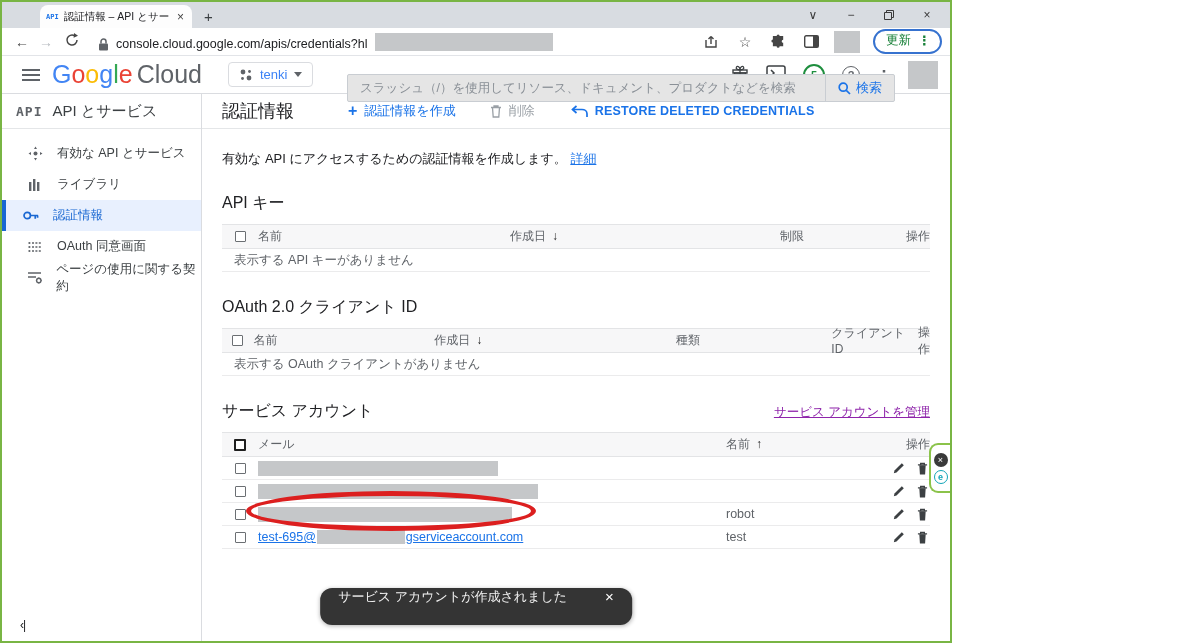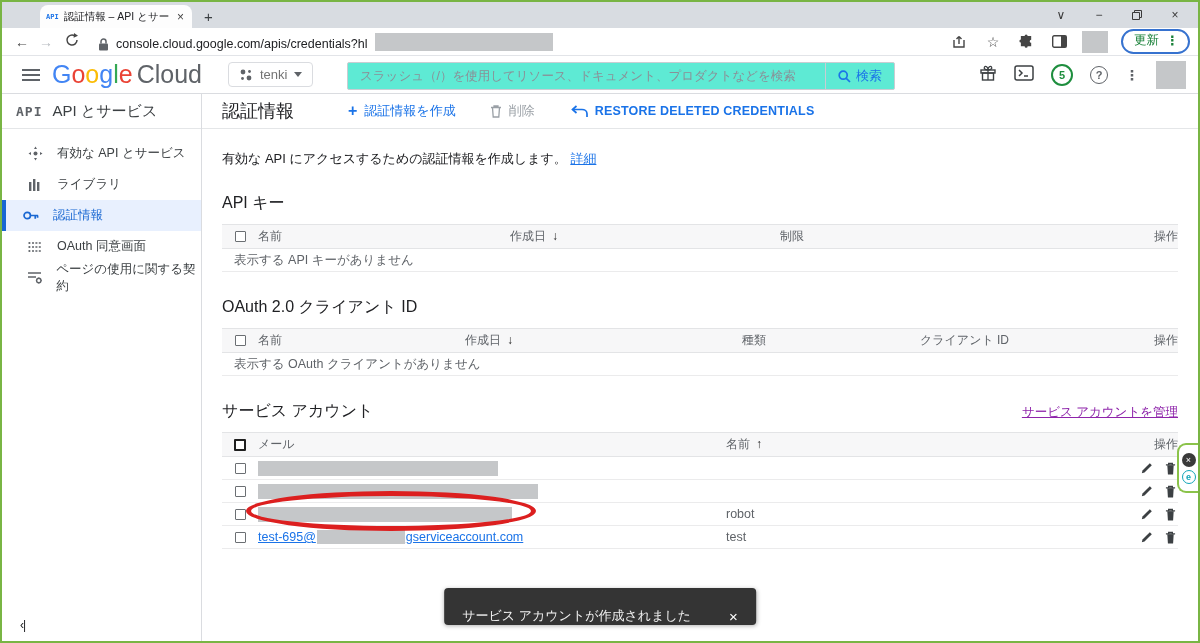--- a/index.html
+++ b/index.html
@@ -1,17 +1,17 @@
 <!DOCTYPE html>
 <html><head>
 <meta charset="utf-8">
 <style>
   * { margin:0; padding:0; box-sizing:border-box; }
   html,body { width:1200px; height:643px; font-family:"Liberation Sans","DejaVu Sans",sans-serif; }
-  .screen { position:relative; width:1200px; height:643px; border:2px solid #79b544; background:#fff; overflow:hidden; }
+  .screen { position:relative; width:952px; height:643px; border:2px solid #79b544; background:#fff; overflow:hidden; }
 
   
   .tabstrip { height:26px; background:#d8dce1; display:flex; align-items:flex-end; position:relative; }
   .tab { margin-left:38px; width:152px; height:23px; background:#fdfdfd; border-radius:8px 8px 0 0; display:flex; align-items:center; padding:0 6px; gap:5px; }
   .tab-favicon { font-family:"DejaVu Sans Mono",monospace; font-size:7px; font-weight:bold; color:#1a73e8; letter-spacing:0; }
   .tab-title { font-size:10.5px; color:#202124; white-space:nowrap; overflow:hidden; flex:1; }
   .tab-close { font-size:12px; color:#444; cursor:pointer; padding:0 2px; }
   .newtab { font-size:15px; color:#3c4043; margin-left:12px; margin-bottom:3px; cursor:pointer; }
   .wincontrols { position:absolute; right:4px; top:0; height:26px; display:flex; }
   .wincontrols span, .wincontrols .wc { width:38px; height:26px; display:flex; align-items:center; justify-content:center; font-size:12px; color:#3a3a3a; }
@@ -33,23 +33,23 @@
   .dots3 { color:#188038; font-size:13px; font-weight:bold; letter-spacing:0; }
 
   
   .gc-header { height:38px; background:#fff; border-bottom:1px solid #dadce0; display:flex; align-items:center; padding:0 10px; position:relative; }
   .hamburger { width:18px; margin:0 12px 0 10px; cursor:pointer; }
   .hamburger div { height:2px; background:#5f6368; margin:3px 0; }
   .gc-logo { font-size:25px; display:flex; align-items:flex-end; gap:4px; }
   .glogo span { font-weight:500; }
   .gcloud { color:#5f6368; }
   .proj-btn { margin-left:26px; display:flex; align-items:center; gap:7px; border:1px solid #dadce0; border-radius:4px; padding:4px 10px; cursor:pointer; }
-  .proj-name { font-size:13px; color:#737373; }
+  .proj-name { font-size:13px; color:#3b82f6; }
   .caret { width:0; height:0; border-left:4px solid transparent; border-right:4px solid transparent; border-top:5px solid #5f6368; }
-  .searchbar { position:absolute; left:345px; top:6px; width:548px; height:28px; border:1px solid #c9cdd2; border-radius:2px; background:#5eead4; display:flex; align-items:center; }
+  .searchbar { position:absolute; left:345px; top:18px; width:548px; height:28px; border:1px solid #c9cdd2; border-radius:2px; background:#e5e5e5; display:flex; align-items:center; }
   .searchbar input { flex:1; border:none; outline:none; background:transparent; font-size:12.5px; color:#202124; padding:0 12px; font-family:inherit; }
   .searchbar input::placeholder { color:#8a9097; }
   .search-btn { border-left:1px solid #c9cdd2; height:100%; display:flex; align-items:center; gap:5px; padding:0 12px; cursor:pointer; color:#1a73e8; font-size:13px; }
   .gc-right { margin-left:auto; display:flex; align-items:center; gap:17px; padding-right:2px; }
   .notif-circle { width:22px; height:22px; border:2px solid #1e8e3e; border-radius:50%; color:#1e8e3e; font-size:11px; font-weight:bold; display:flex; align-items:center; justify-content:center; }
   .help-circle { width:18px; height:18px; border:1.6px solid #5f6368; border-radius:50%; color:#5f6368; font-size:11px; font-weight:bold; display:flex; align-items:center; justify-content:center; }
   .gc-dots { color:#5f6368; font-size:14px; font-weight:bold; }
   .gc-avatar { width:30px; height:28px; }
 
   
@@ -100,21 +100,21 @@
   
   .sa-mail { width:468px; display:flex; align-items:center; }
   .sa-name { flex:1; }
   .mail-redact { height:15px; }
   .mail-link { font-size:12.5px; color:#1a73e8; text-decoration:underline; display:flex; align-items:center; }
   .inline-redact { width:88px; height:14px; margin:0 1px; }
   .empty-row { border-bottom:1px solid #ebebec; height:23px; display:flex; align-items:center; font-size:12.5px; color:#5f6368; padding-left:12px; }
 
   
   .red-ellipse { position:absolute; left:244px; top:489px; width:290px; height:40px; border:5px solid #dc1f1f; border-radius:50%; pointer-events:none; z-index:5; }
-  .toast { position:absolute; left:50%; transform:translateX(-50%); top:586px; background:#343434; border-radius:4px; height:37px; display:flex; align-items:flex-end; padding:0 18px; gap:38px; z-index:6; box-shadow:0 1px 4px rgba(0,0,0,.3); }
+  .toast { position:absolute; left:50%; transform:translateX(-50%); top:586px; background:#343434; border-radius:12px; height:37px; display:flex; align-items:flex-start; padding:0 18px; gap:38px; z-index:6; box-shadow:0 1px 4px rgba(0,0,0,.3); }
   .toast-msg { color:#f1f1f1; font-size:13px; }
   .toast-close { color:#fff; font-size:15px; cursor:pointer; }
   .ext-widget { position:absolute; right:0; top:441px; width:21px; height:50px; background:#fff; border:2px solid #8bc34a; border-right:none; border-radius:9px 0 0 9px; display:flex; flex-direction:column; align-items:center; justify-content:center; gap:3px; z-index:6; }
   .ext-close { width:14px; height:14px; border-radius:50%; background:#3a3a3a; color:#fff; font-size:9px; display:flex; align-items:center; justify-content:center; cursor:pointer; }
   .ext-e { width:14px; height:14px; border-radius:50%; border:1.5px solid #12a5b8; color:#12a5b8; font-size:9px; font-weight:bold; display:flex; align-items:center; justify-content:center; cursor:pointer; }
 </style>
 </head>
 <body>
 
 <div class="screen">

